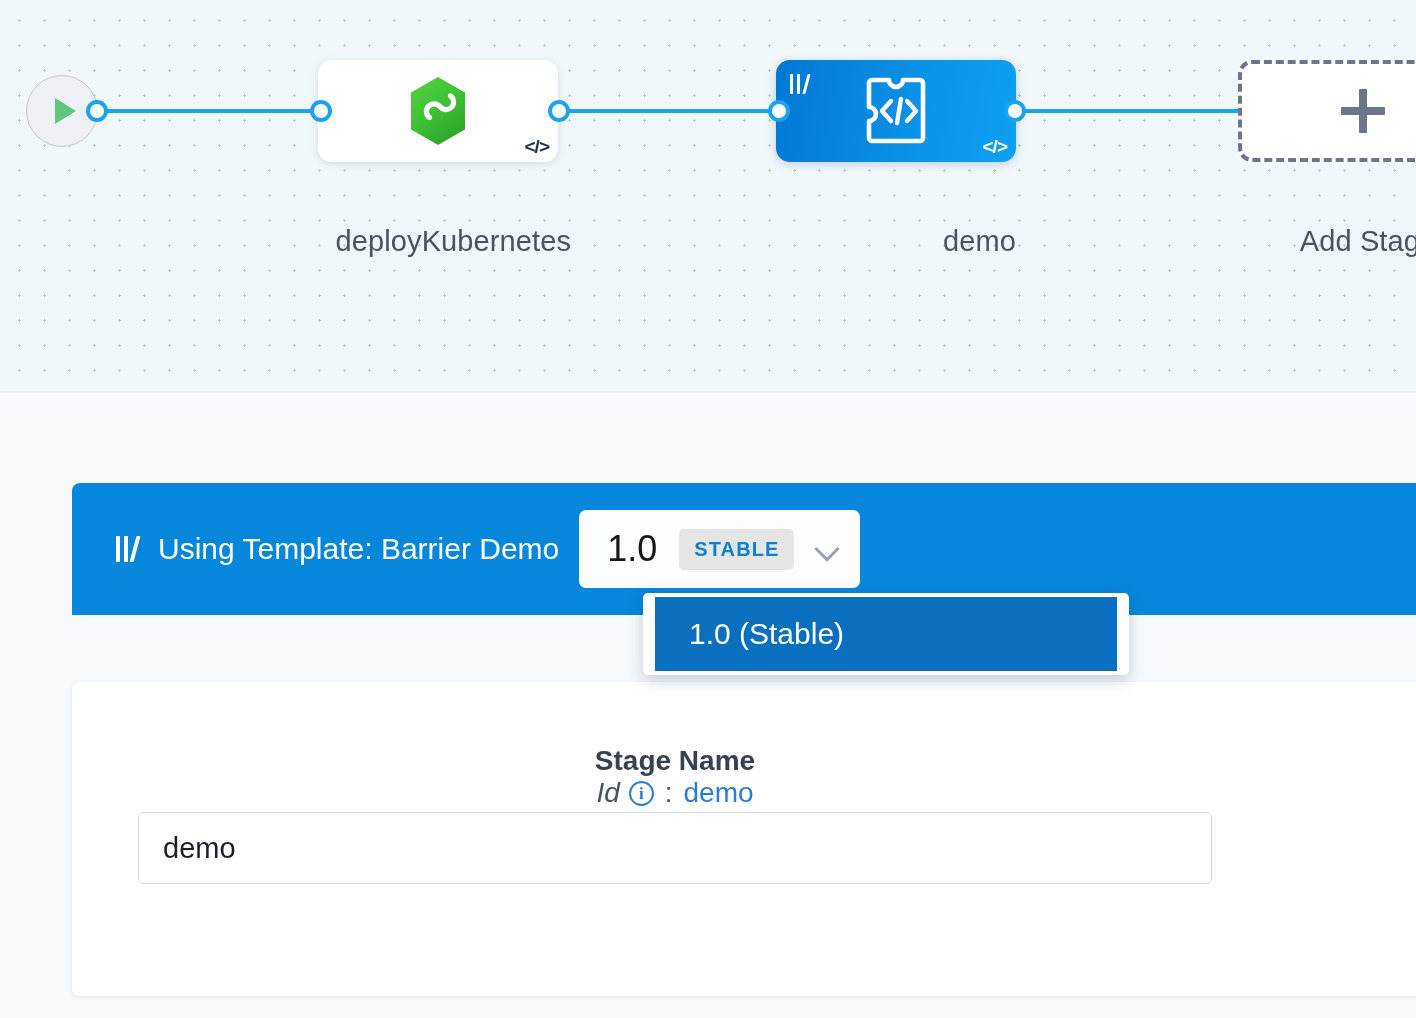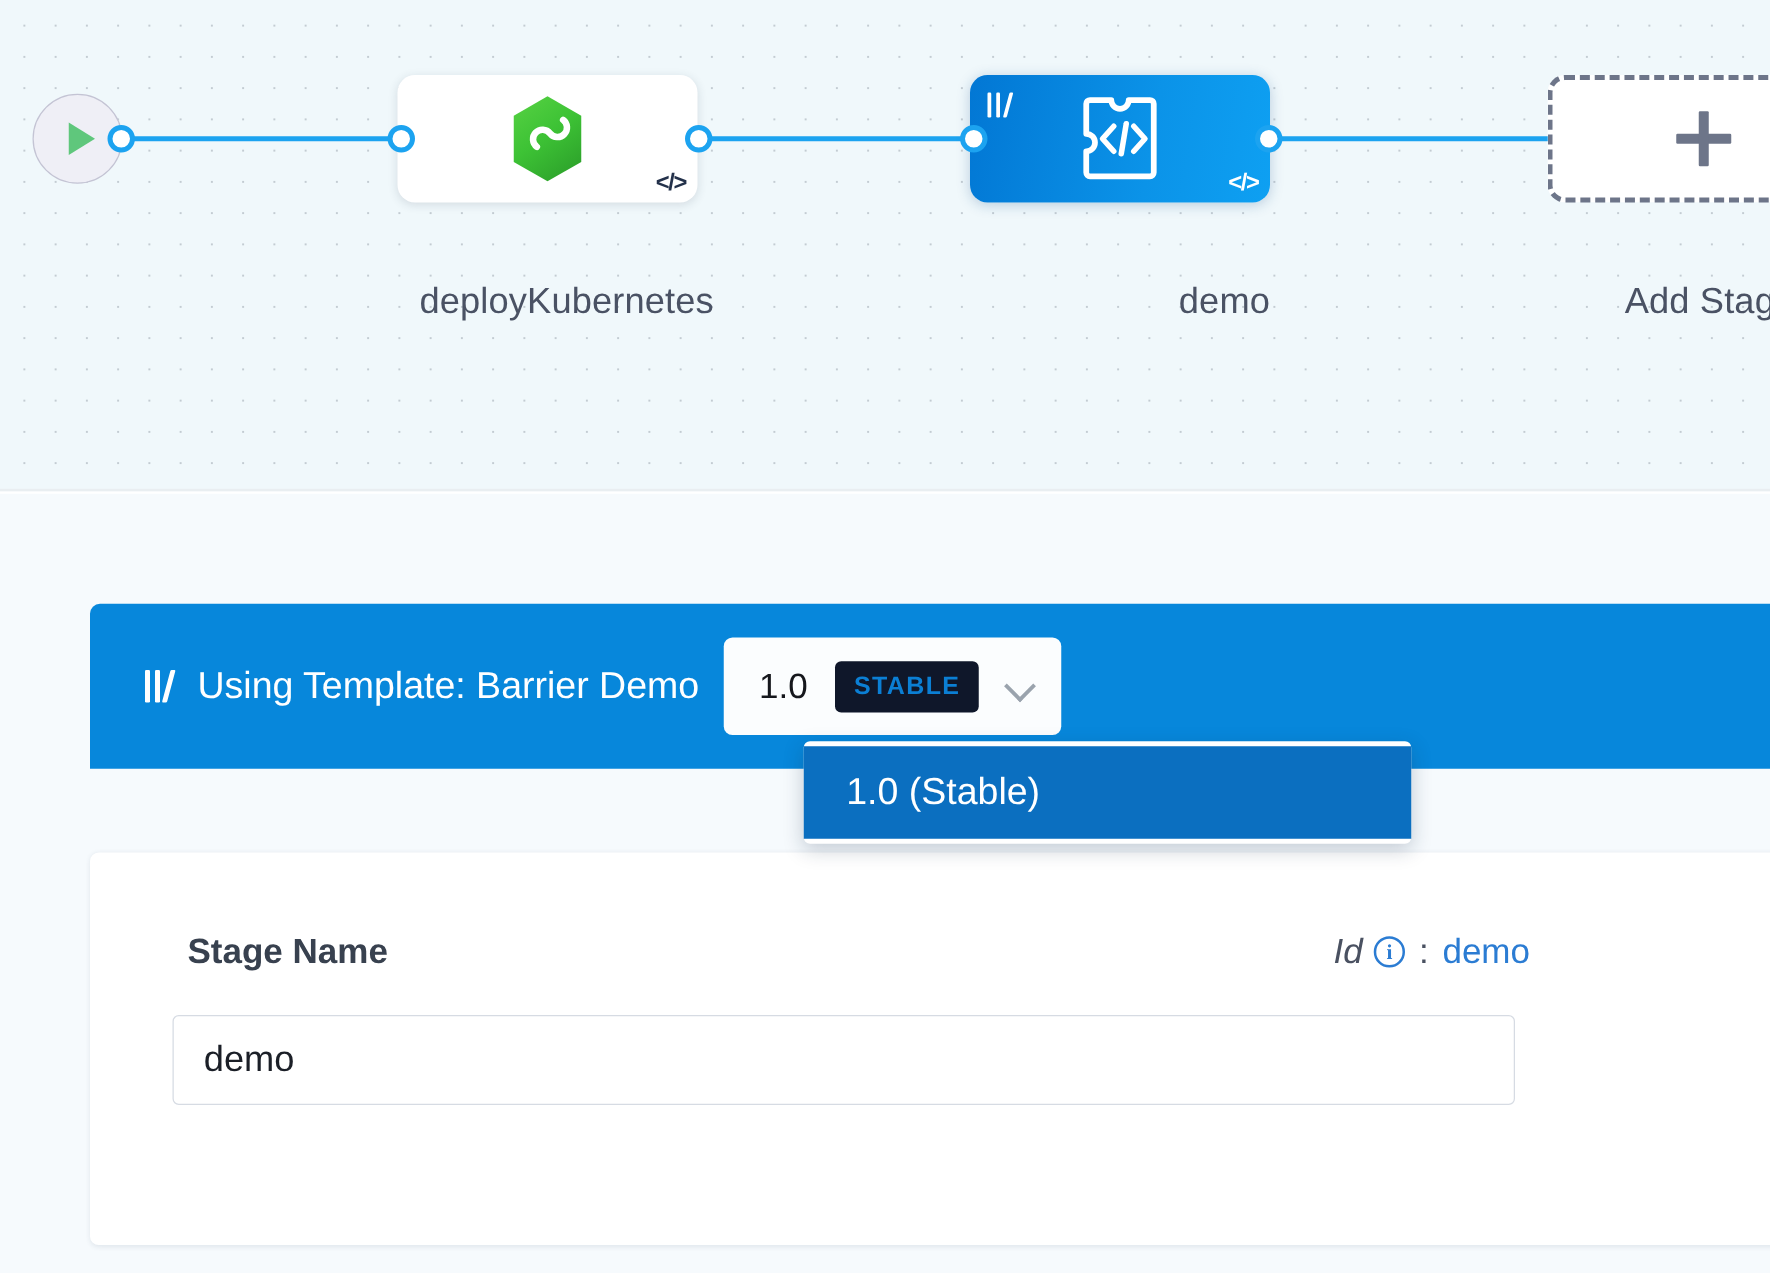--- a/index.html
+++ b/index.html
@@ -221,26 +221,26 @@
     background: #fbfdfe;
     border-radius: 7px;
     height: 78px;
     display: flex;
     align-items: center;
     padding: 0 22px 0 28px;
     gap: 22px;
     cursor: pointer;
   }
   .version-num {
-    font-size: 28px;
+    font-size: 36px;
     color: #15171c;
     font-weight: 400;
   }
   .stable-badge {
-    background: #0f172a;
+    background: #e5e5e5;
     color: #0b7fd4;
     font-size: 20px;
     font-weight: 700;
     letter-spacing: 1.1px;
     padding: 9px 15px;
     border-radius: 5px;
   }
   .chev {
     width: 22px; height: 22px;
     position: relative;
@@ -256,21 +256,21 @@
   }
 
   
   .dropdown {
     position: absolute;
     left: 643px; top: 198px;
     width: 486px;
     background: #ffffff;
     border-radius: 5px;
     box-shadow: 0 5px 16px rgba(20,40,70,.22);
-    padding: 4px 0;
+    padding: 4px 12px;
     z-index: 20;
   }
   .dropdown-item {
     background: #0b6fc0;
     color: #ffffff;
     font-size: 30px;
     padding: 20px 34px;
     cursor: pointer;
   }
 
@@ -280,25 +280,26 @@
     left: 72px; top: 287px;
     width: 1400px;
     height: 314px;
     background: #ffffff;
     border-radius: 7px 0 0 7px;
     box-shadow: 0 1px 4px rgba(40,60,90,.10);
     z-index: 4;
   }
   .form-row {
     position: absolute;
-    left: 78px; top: 63px;
+    left: 66px; top: 63px;
     width: 1074px;
     display: flex;
     align-items: center;
     justify-content: space-between;
+    flex-direction: column;
   }
   .form-label {
     font-size: 28px;
     font-weight: 700;
     color: #38414f;
   }
   .id-group {
     display: flex;
     align-items: center;
     gap: 9px;

